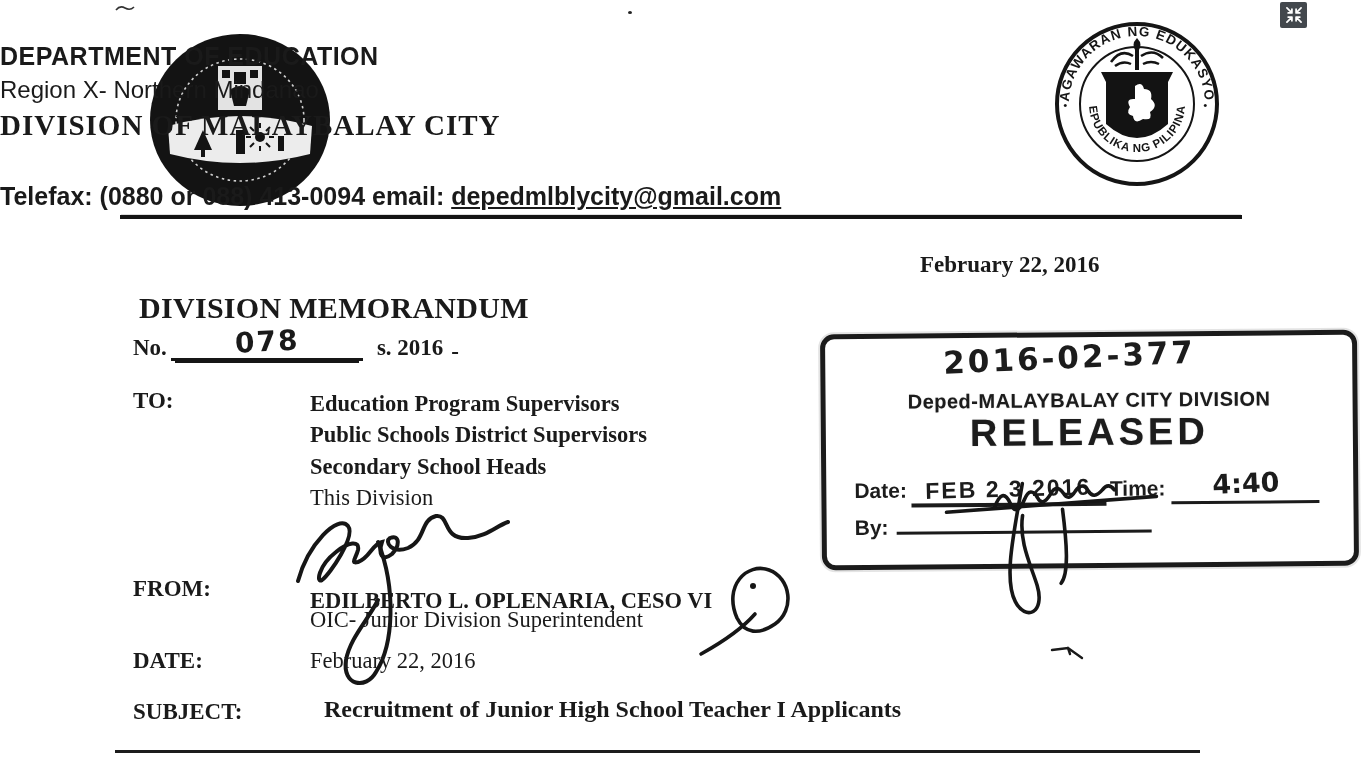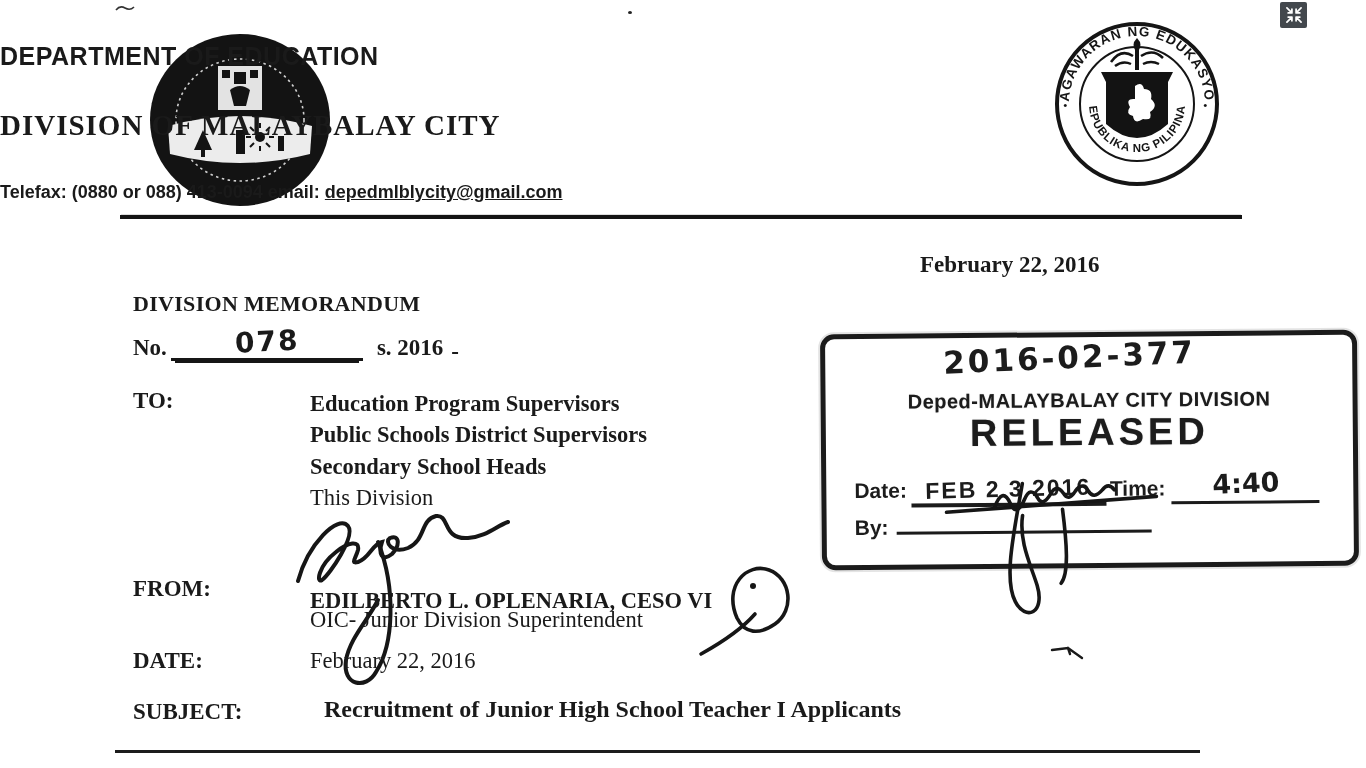--- a/index.html
+++ b/index.html
@@ -20,31 +20,31 @@
     background:#43484d; border:none; border-radius:2px;
     display:flex; align-items:center; justify-content:center; cursor:pointer;
   }
 
   
   .hline { left:0; width:1286px; text-align:left; font-family:"Liberation Sans", sans-serif; }
   .h-dept   { top:42px;  font-size:25px; font-weight:600; letter-spacing:.5px; }
   .h-region { top:76px;  font-size:24px; font-weight:400; }
   .h-div    { top:109px; font-size:29px; font-weight:bold; font-family:"Liberation Serif", serif; letter-spacing:1px; }
   .h-addr   { top:145px; font-size:24px; font-style:italic; font-weight:500; }
-  .h-tel    { top:182px; font-size:18px; font-weight:600; }
+  .h-tel    { top:182px; font-size:25px; font-weight:600; }
   .h-tel .email { text-decoration:underline; }
 
   .rule-top    { left:120px; top:215px; width:1122px; height:4px; background:#141414; box-shadow:0 -2px 0 -1px #55555533; }
   .rule-bottom { left:115px; top:750px; width:1085px; height:3px; background:#1c1c1c; }
 
   
   .serif-b { font-family:"Liberation Serif", serif; font-weight:bold; }
   .serif-r { font-family:"Liberation Serif", serif; font-weight:normal; }
   .date-top   { left:920px; top:252px; font-size:23px; }
-  .memo-title { left:133px; top:291px; font-size:22px; letter-spacing:.3px; }
+  .memo-title { left:139px; top:291px; font-size:30px; letter-spacing:.3px; }
 
   .no-row { left:133px; top:327px; font-size:23px; }
   .no-underline {
     display:inline-block; width:192px; text-align:center; vertical-align:bottom;
     border-bottom:3px solid #161616; box-shadow:0 6px 0 -4px #161616;
     margin-left:4px; height:34px;
   }
   .series { margin-left:14px; }
   .series-tail { margin-left:8px; font-weight:bold; position:relative; top:4px; }
 
@@ -115,20 +115,21 @@
     <path d="M 20,94 Q 92,74 164,94 L 162,122 Q 92,140 22,122 Z" fill="#ececec"></path>
     <polygon points="46,118 55,98 64,118" fill="#131313"></polygon>
     <rect x="53" y="118" width="4" height="7" fill="#131313"></rect>
     <rect x="88" y="98" width="9" height="24" fill="#131313"></rect>
     <circle cx="112" cy="105" r="5" fill="#131313"></circle>
     <path d="M112 96 v-5 M112 114 v5 M103 105 h-5 M121 105 h5 M106 99 l-4 -4 M118 99 l4 -4 M106 111 l-4 4 M118 111 l4 4" stroke="#131313" stroke-width="2"></path>
     <rect x="130" y="104" width="6" height="15" fill="#131313"></rect>
   </svg>
 
   <div class="abs hline h-dept">DEPARTMENT OF EDUCATION</div>
+  <div class="abs hline h-region">Region X- Northern Mindanao</div>
   <div class="abs hline h-div">DIVISION OF MALAYBALAY CITY</div>
   <div class="abs hline h-tel">
     <span>Telefax: (0880 or 088) 413-0094 email: </span><span class="email">depedmlblycity@gmail.com</span>
   </div>
 
   <svg class="abs" style="left:1051px;top:18px" width="172" height="172" viewBox="0 0 172 172">
     <defs>
       <path id="arcTop" d="M 18,86 A 68,68 0 0 1 154,86" fill="none"></path>
       <path id="arcBot" d="M 38,86 A 48,48 0 0 0 134,86" fill="none"></path>
     </defs>

